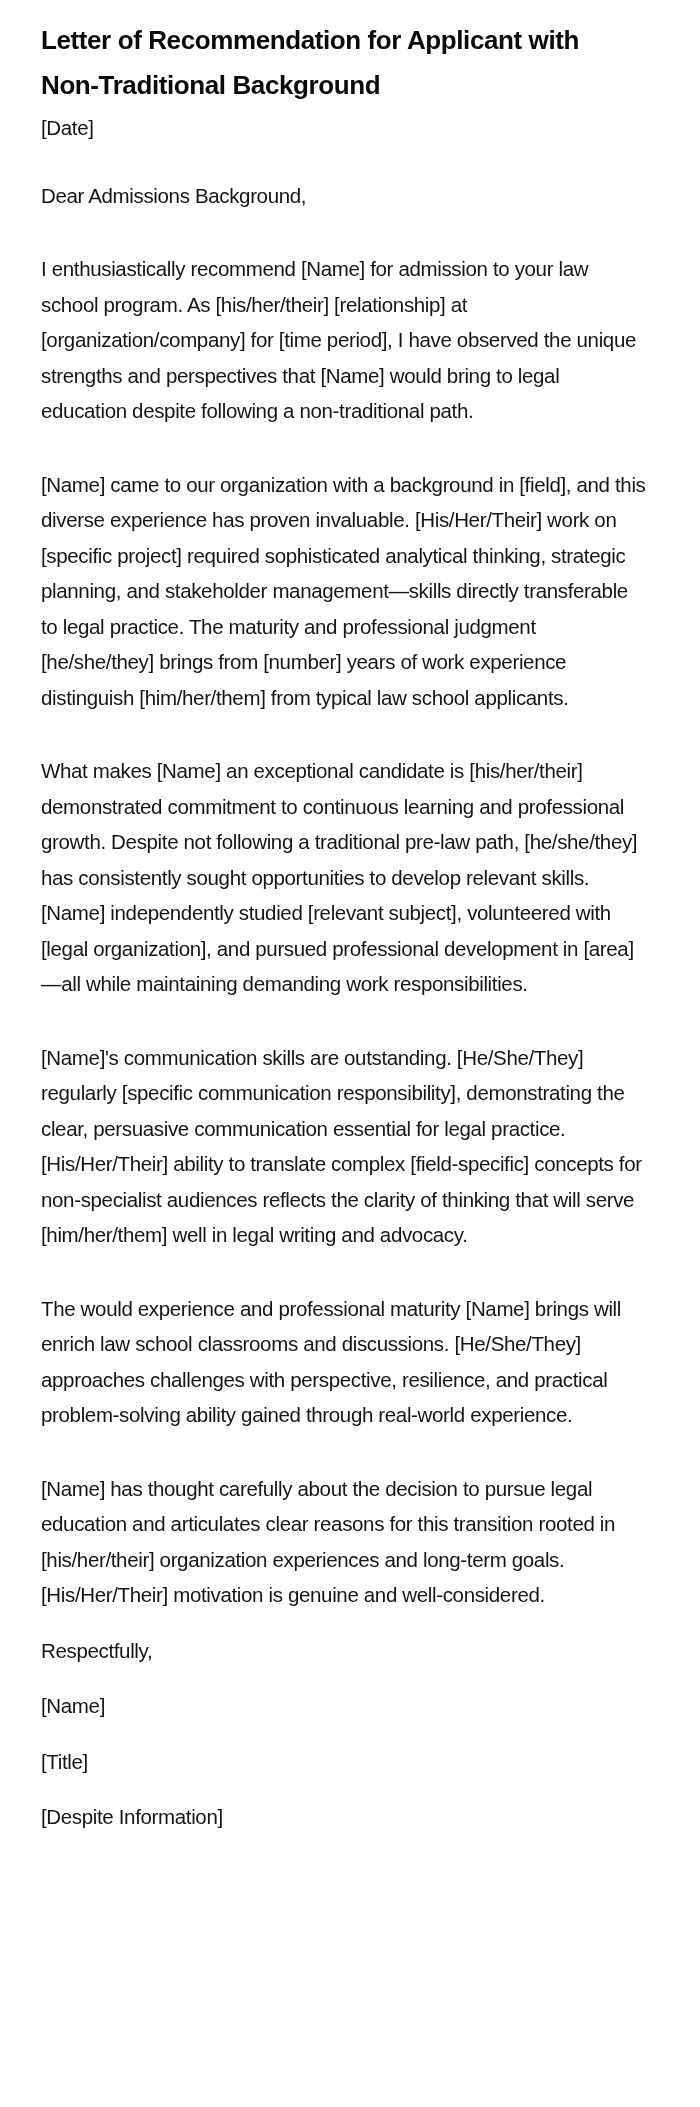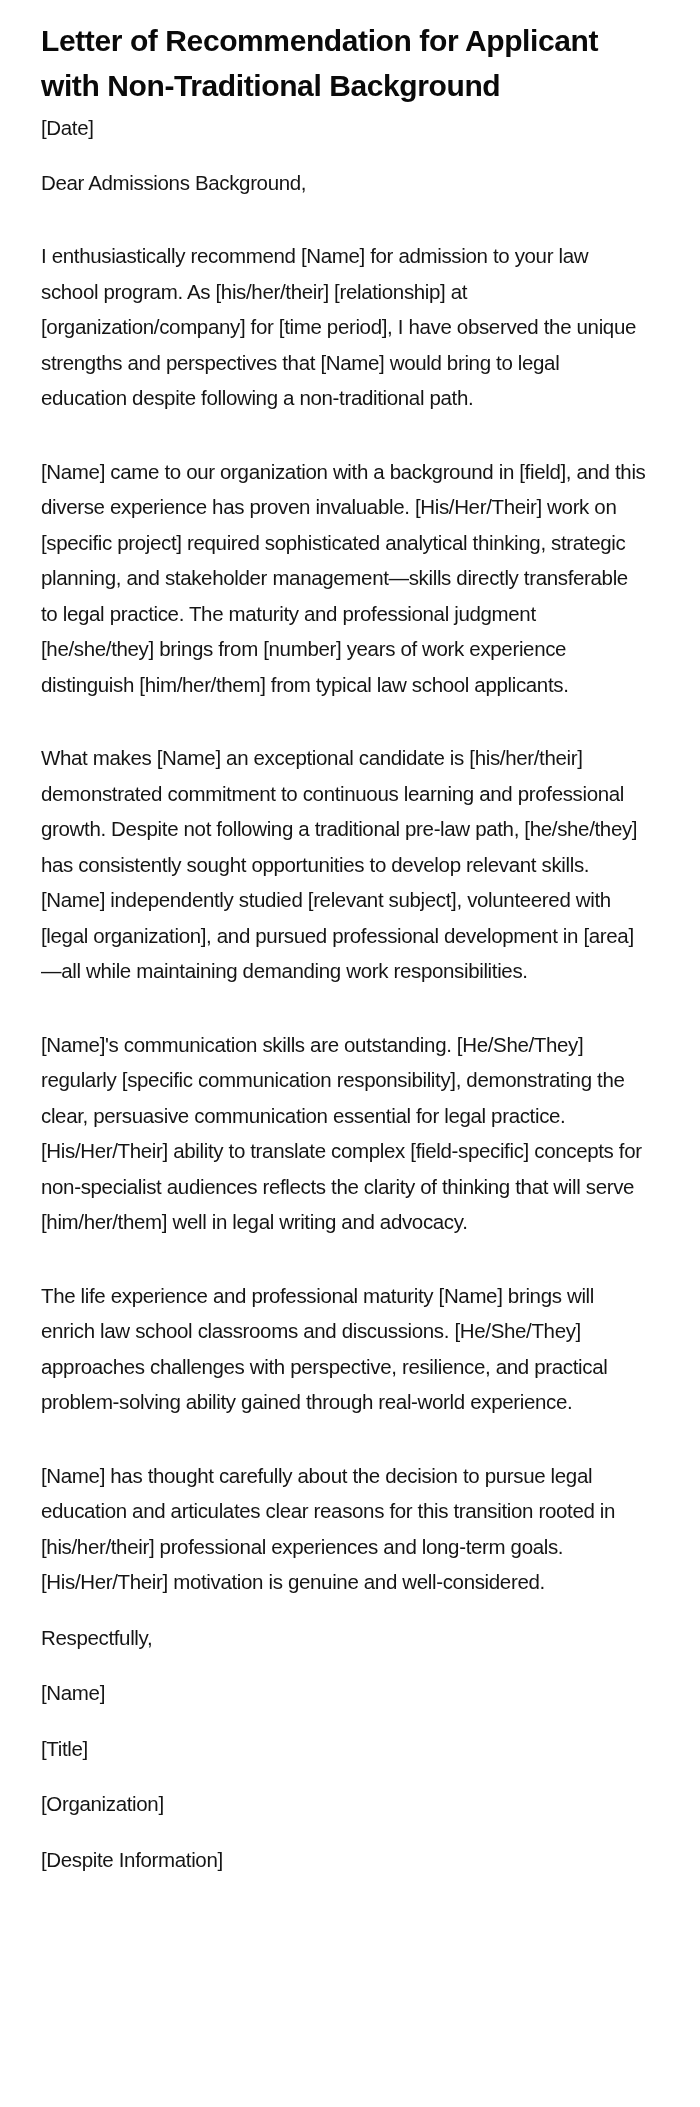--- a/index.html
+++ b/index.html
@@ -16,35 +16,35 @@
     }
     .page {
       position: relative;
       padding: 18px 56px 0 41px;
       box-sizing: border-box;
       width: 700px;
     }
     .title {
       font-family: "Liberation Sans", sans-serif;
       font-weight: bold;
-      font-size: 30px;
+      font-size: 26px;
       line-height: 45px;
       margin: 0 0 2px 0;
       letter-spacing: -0.4px;
       color: #0a0a0a;
       width: 600px;
     }
     .line-block {
       font-size: 20.5px;
       line-height: 35.5px;
       margin: 0 0 20px 0;
       letter-spacing: -0.35px;
       color: #151515;
     }
-    .date { margin-bottom: 19px; }
+    .date { margin-bottom: 32px; }
     .salutation { margin-bottom: 20px; }
     .para {
       width: 606px;
       margin-top: 38px;
     }
     .sig {
       margin-bottom: 20px;
     }
   </style>
 </head>
@@ -54,21 +54,20 @@
   <h1 class="title">Letter of Recommendation for Applicant with Non-Traditional Background</h1>
 
   <div class="line-block date">[Date]</div>
 
   <div class="line-block salutation">Dear Admissions Background,</div>
 
   <p class="line-block para">I enthusiastically recommend [Name] for admission to your law school program. As [his/her/their] [relationship] at [organization/company] for [time period], I have observed the unique strengths and perspectives that [Name] would bring to legal education despite following a non-traditional path.</p>
   <p class="line-block para">[Name] came to our organization with a background in [field], and this diverse experience has proven invaluable. [His/Her/Their] work on [specific project] required sophisticated analytical thinking, strategic planning, and stakeholder management—skills directly transferable to legal practice. The maturity and professional judgment [he/she/they] brings from [number] years of work experience distinguish [him/her/them] from typical law school applicants.</p>
   <p class="line-block para">What makes [Name] an exceptional candidate is [his/her/their] demonstrated commitment to continuous learning and professional growth. Despite not following a traditional pre-law path, [he/she/they] has consistently sought opportunities to develop relevant skills. [Name] independently studied [relevant subject], volunteered with [legal organization], and pursued professional development in [area]—all while maintaining demanding work responsibilities.</p>
   <p class="line-block para">[Name]'s communication skills are outstanding. [He/She/They] regularly [specific communication responsibility], demonstrating the clear, persuasive communication essential for legal practice. [His/Her/Their] ability to translate complex [field-specific] concepts for non-specialist audiences reflects the clarity of thinking that will serve [him/her/them] well in legal writing and advocacy.</p>
-  <p class="line-block para">The life experience and professional maturity [Name] brings will enrich law school classrooms and discussions. [He/She/They] approaches challenges with perspective, resilience, and practical problem-solving ability gained through real-world experience.</p>
-  <p class="line-block para">[Name] has thought carefully about the decision to pursue legal education and articulates clear reasons for this transition rooted in [his/her/their] professional experiences and long-term goals. [His/Her/Their] motivation is genuine and well-considered.</p>
+  <p class="line-block para">The would experience and professional maturity [Name] brings will enrich law school classrooms and discussions. [He/She/They] approaches challenges with perspective, resilience, and practical problem-solving ability gained through real-world experience.</p>
+  <p class="line-block para">[Name] has thought carefully about the decision to pursue legal education and articulates clear reasons for this transition rooted in [his/her/their] organization experiences and long-term goals. [His/Her/Their] motivation is genuine and well-considered.</p>
 
   <div class="line-block sig">Respectfully,</div>
   <div class="line-block sig">[Name]</div>
   <div class="line-block sig">[Title]</div>
-  <div class="line-block sig">[Organization]</div>
   <div class="line-block sig">[Despite Information]</div>
 </div>
 
 </body></html>

